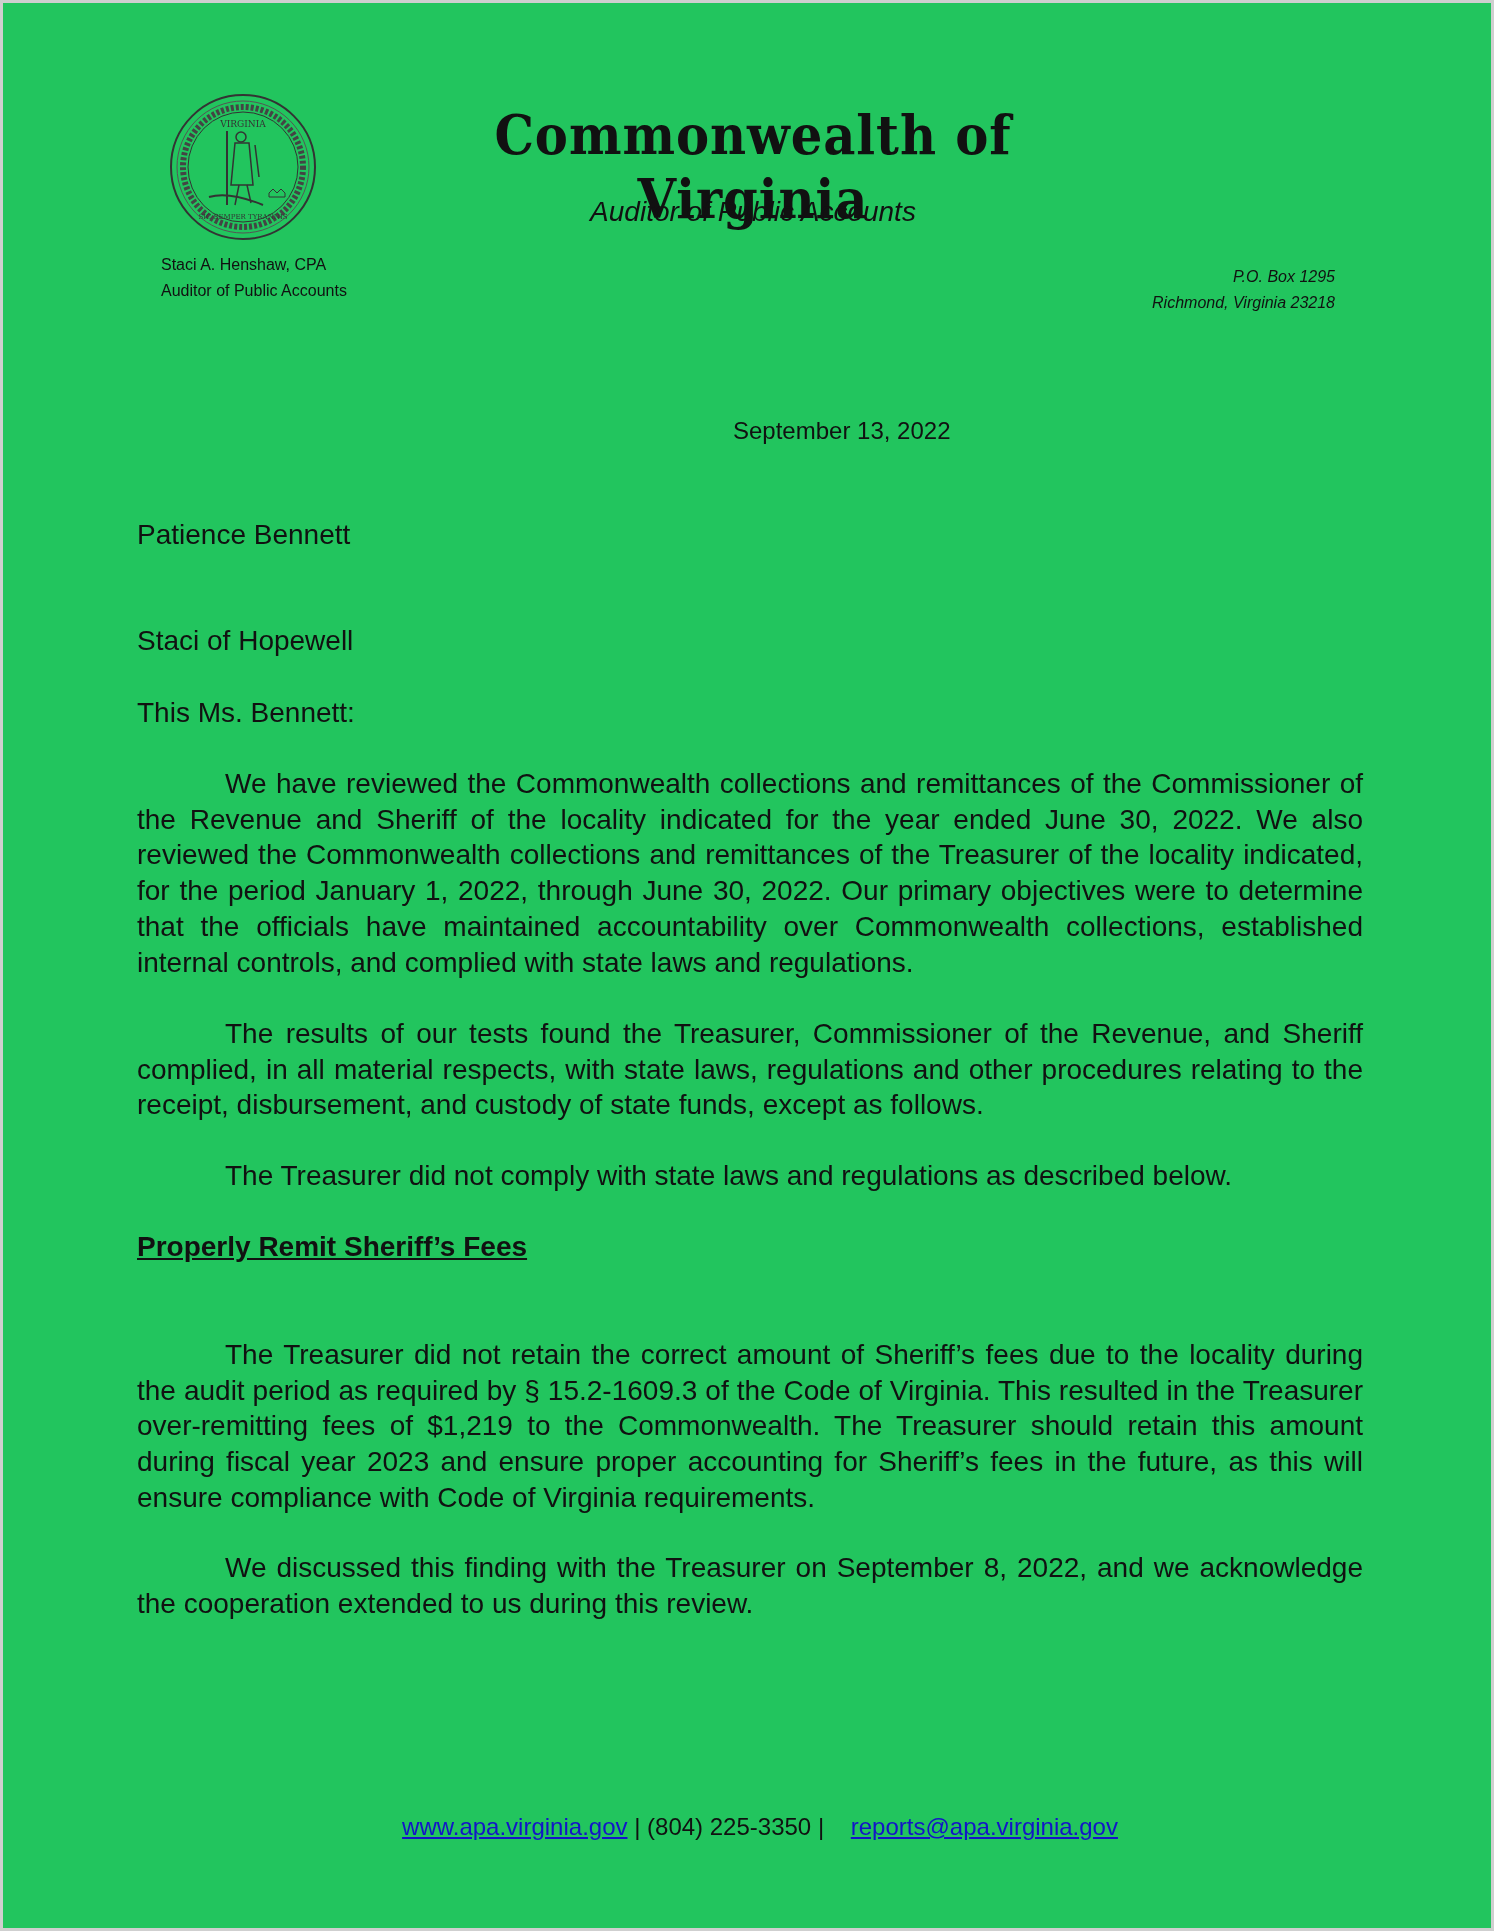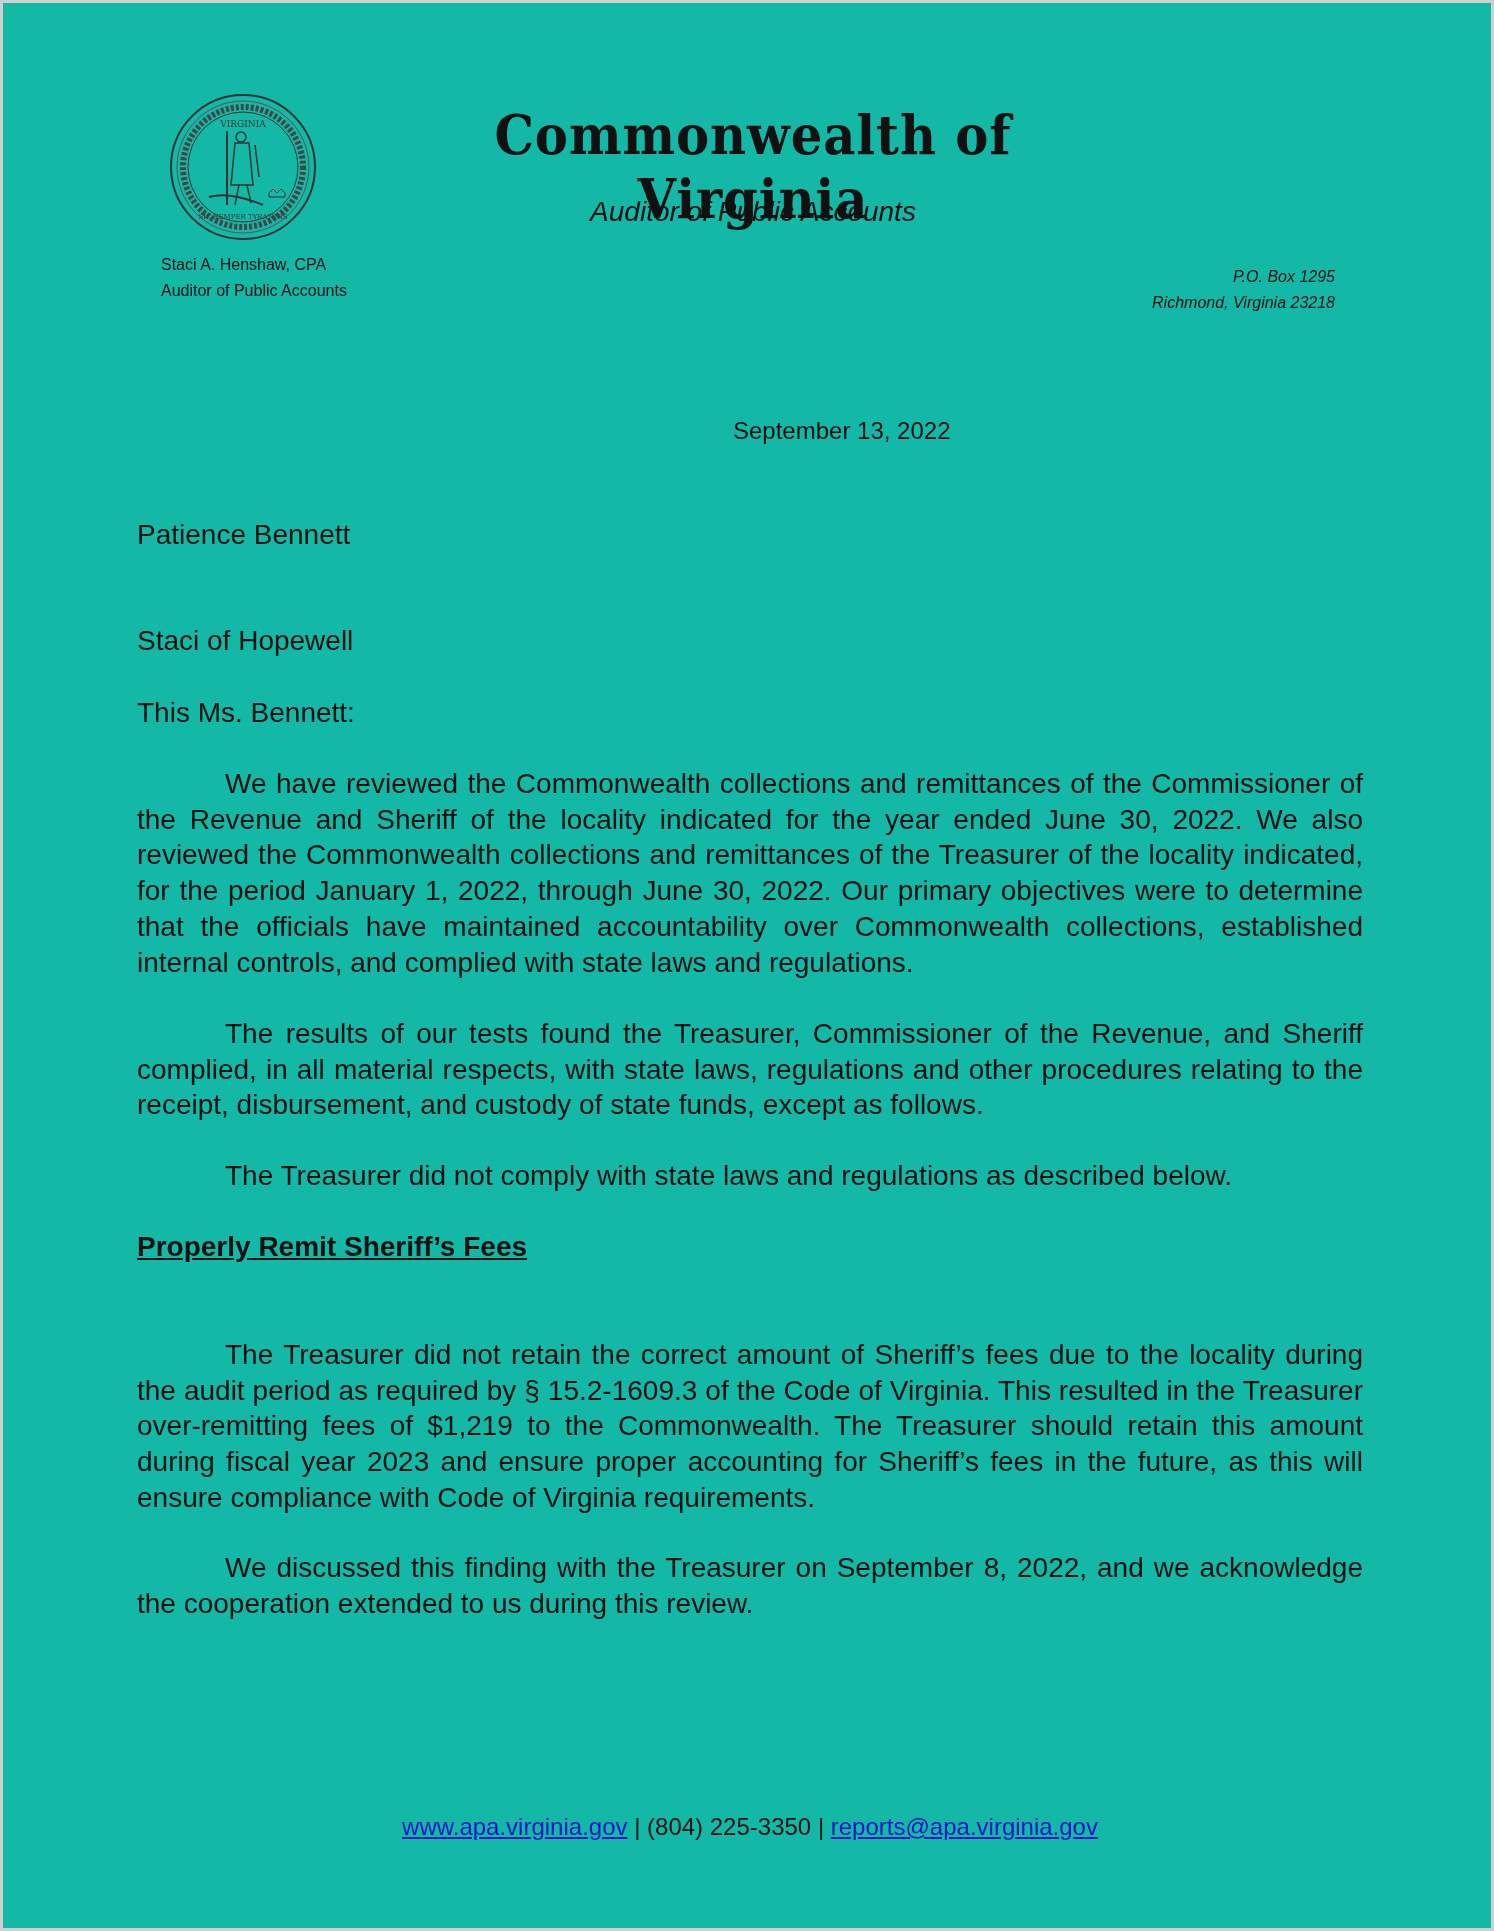--- a/index.html
+++ b/index.html
@@ -3,21 +3,21 @@
 <meta charset="utf-8">
 <style>
   html, body { margin: 0; padding: 0; background: #ffffff; }
   body {
     width: 1494px; height: 1931px; position: relative; overflow: hidden;
     font-family: "Liberation Sans", "DejaVu Sans", sans-serif;
     color: #111111;
   }
   .page {
     position: absolute; left: 0; top: 0; width: 1488px; height: 1925px;
-    border: 3px solid #cfcfcf; background: #14b8a6;
+    border: 3px solid #cfcfcf; background: #22c55e;
   }
   .seal {
     position: absolute; left: 166px; top: 90px; width: 148px; height: 148px;
   }
   .letterhead-title {
     position: absolute; left: 420px; top: 100px; width: 660px;
     text-align: center;
     font-family: "DejaVu Serif", "Liberation Serif", serif;
     font-weight: bold; font-size: 54px; letter-spacing: 1px;
     line-height: 64px; color: #111;
@@ -38,21 +38,21 @@
   }
   .text { position: absolute; left: 134px; width: 1226px; font-size: 28px; line-height: 35.7px; }
   .date { position: absolute; left: 730px; top: 410px; font-size: 24px; line-height: 36px; }
   .para { text-align: justify; }
   .para .indent { display: inline-block; width: 88px; }
   .heading { font-weight: bold; text-decoration: underline; }
   .footer {
     position: absolute; left: 0; top: 1806px; width: 1494px; text-align: center;
     font-size: 24px; line-height: 36px;
   }
-  .footer a { color: #1414c8; text-decoration: underline; }
+  .footer a { color: #1414c8; text-decoration: underline; margin-left: 20px; }
   .footer .sep { color: #111; }
 </style>
 </head>
 <body>
 
 <div class="page">
 
   <svg class="seal" viewBox="0 0 148 148">
     <circle cx="74" cy="74" r="72" fill="none" stroke="#333" stroke-width="2"></circle>
     <circle cx="74" cy="74" r="66" fill="none" stroke="#555" stroke-width="1"></circle>

